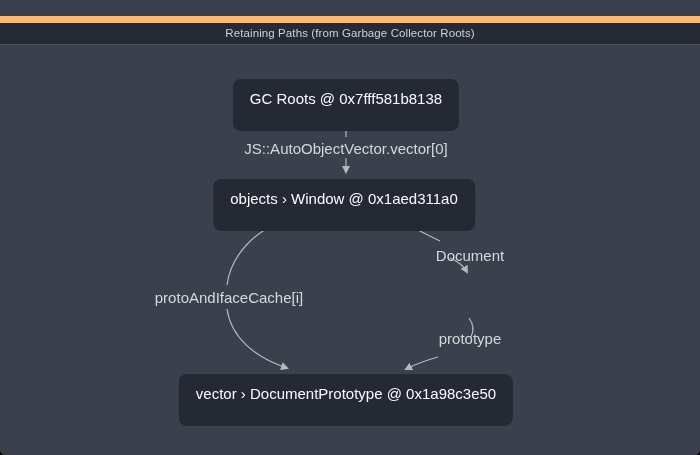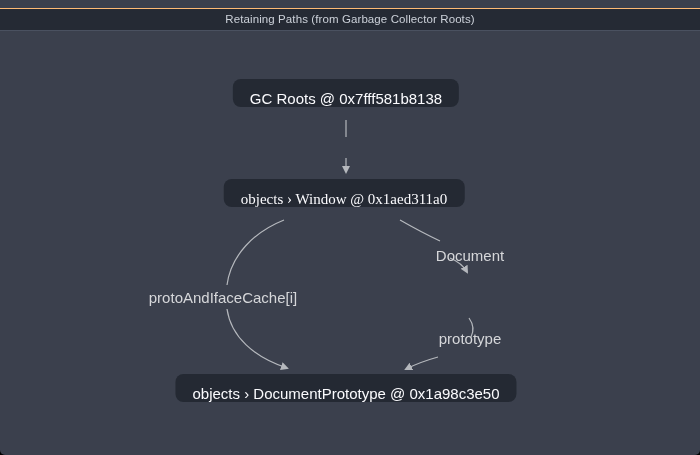--- a/index.html
+++ b/index.html
@@ -12,42 +12,42 @@
     width: 700px;
     height: 455px;
     background: #3b404d;
     overflow: hidden;
     border-radius: 0 0 5px 5px;
     font-family: "Liberation Sans", "DejaVu Sans", sans-serif;
   }
   
   .titlebar {
     position: absolute;
-    top: 8px; left: 0; right: 0;
+    top: 16px; left: 0; right: 0;
     height: 21px;
     background: #252a34;
-    border-top: 1px solid #fdba74;
+    border-top: 7px solid #fdba74;
     border-bottom: 1px solid #4a5160;
     color: #ccd1d9;
     font-size: 11.5px;
     line-height: 21px;
     text-align: center;
     letter-spacing: 0.1px;
   }
   
   #edges {
     position: absolute;
     top: 0; left: 0;
     width: 700px;
     height: 455px;
   }
   .node {
     position: absolute;
     transform: translateX(-50%);
-    height: 28px;
+    height: 52px;
     line-height: 40px;
     padding: 0 17px;
     white-space: nowrap;
     background: #242933;
     border-radius: 8px;
     color: #fbfbfe;
     font-size: 15px;
     cursor: default;
   }
   .edge-label {
@@ -82,25 +82,26 @@
       <path d="M284,220 C254,232 231,255 227,285"></path>
       <path d="M227,309 C231,337 254,357 287,368" marker-end="url(#arrow)"></path>
 
       <path d="M469,318 C474,325 474,331 471,337"></path>
       <path d="M438,357 Q420,362 406,369" marker-end="url(#arrow)"></path>
     </g>
   </svg>
 
   <div class="node" style="left:346px; top:79px;">GC Roots @ 0x7fff581b8138</div>
 
-  <div class="node" style="left:344px; top:179px;font-family:Liberation Serif, serif;">objects › Window @ 0x1aed311a0</div>
+  <div class="node" style="left:344px; top:179px;">objects › Window @ 0x1aed311a0</div>
 
 
-  <div class="node" style="left:346px; top:374px;">objects › DocumentPrototype @ 0x1a98c3e50</div>
+  <div class="node" style="left:346px; top:374px;">vector › DocumentPrototype @ 0x1a98c3e50</div>
 
+  <div class="edge-label" style="left:346px; top:148px;">JS::AutoObjectVector.vector[0]</div>
 
   <div class="edge-label" style="left:470px; top:249px;margin-top:6px;">Document</div>
 
-  <div class="edge-label" style="left:223px; top:297px;">protoAndIfaceCache[i]</div>
+  <div class="edge-label" style="left:229px; top:297px;">protoAndIfaceCache[i]</div>
 
   <div class="edge-label" style="left:470px; top:338px;">prototype</div>
 
 </div>
 
 </body></html>

